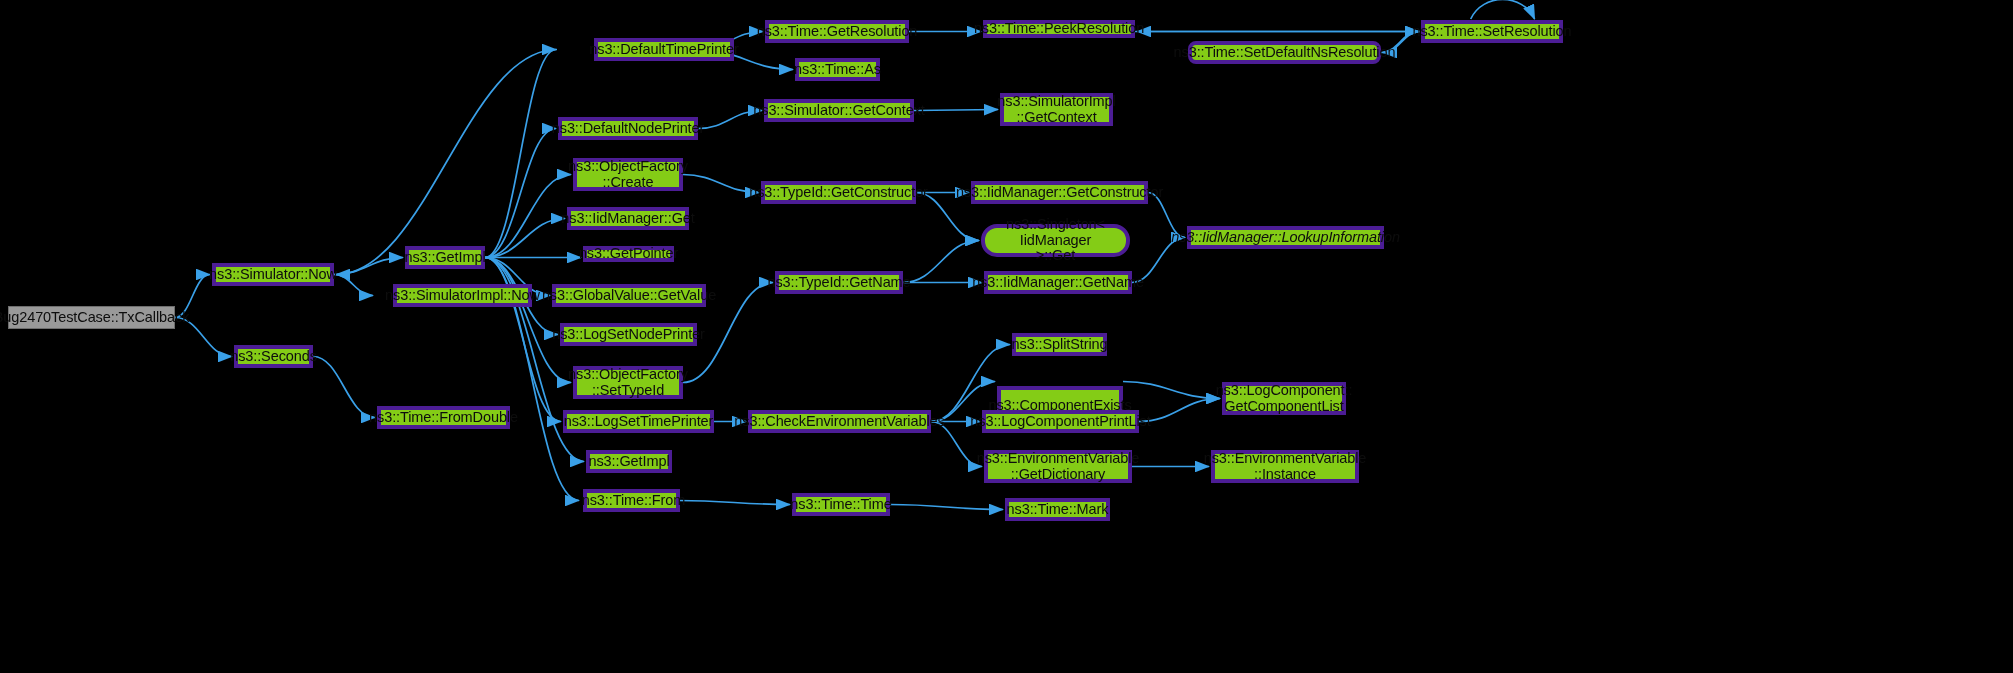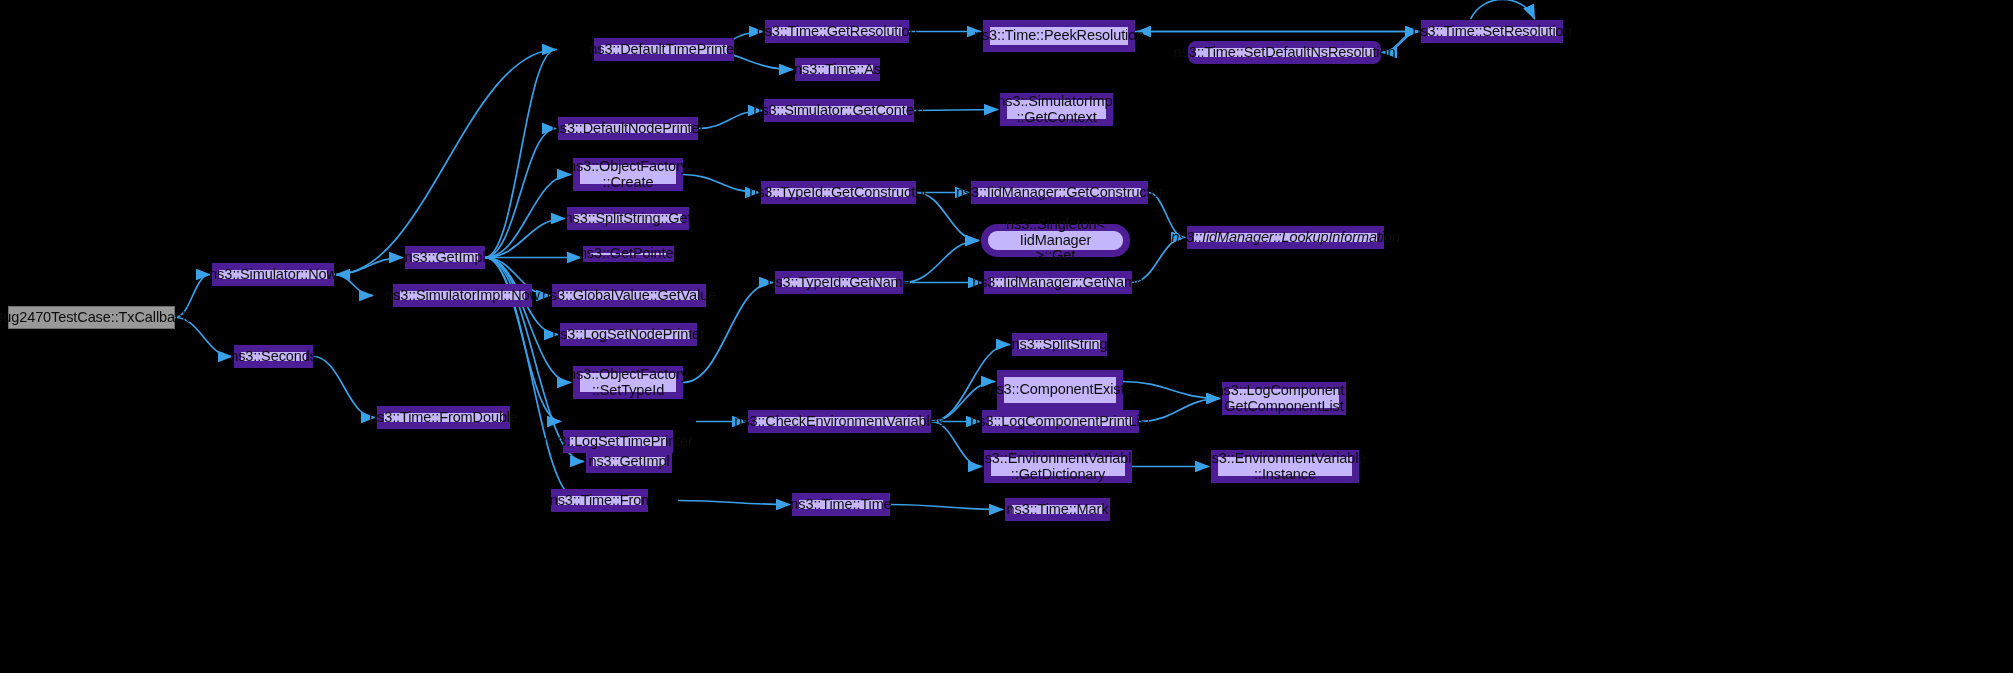--- a/index.html
+++ b/index.html
@@ -26,22 +26,22 @@
   #node-layer {
     position: absolute;
     left: 0;
     top: 0;
     width: 2013px;
     height: 673px;
   }
   .node {
     position: absolute;
     box-sizing: border-box;
-    background: #c4b5fd;
-    border: 7px solid #4c1d95;
+    background: #84cc16;
+    border: 4px solid #4c1d95;
     color: #0d0d0d;
     font-size: 14.5px;
     line-height: 15.5px;
     letter-spacing: -0.1px;
     display: flex;
     align-items: center;
     justify-content: center;
     text-align: center;
     white-space: pre-line;
     padding: 0 4px;
@@ -113,45 +113,45 @@
       <div class="node root" style="left: 8px; top: 306px; width: 167px; height: 23px;">Bug2470TestCase::TxCallback</div>
       <div class="node" style="left: 212px; top: 263px; width: 122px; height: 23px;">ns3::Simulator::Now</div>
       <div class="node" style="left: 234px; top: 345px; width: 79px; height: 23px;">ns3::Seconds</div>
       <div class="node" style="left: 405px; top: 246px; width: 80px; height: 23px;">ns3::GetImpl</div>
       <div class="node" style="left: 375px; top: 284px; width: 139px; height: 23px; margin-left: 18px;">ns3::SimulatorImpl::Now</div>
       <div class="node" style="left: 377px; top: 406px; width: 133px; height: 23px;">ns3::Time::FromDouble</div>
       <div class="node" style="left: 558px; top: 38px; width: 140px; height: 23px; margin-left: 36px;">ns3::DefaultTimePrinter</div>
       <div class="node" style="left: 558px; top: 117px; width: 140px; height: 23px;">ns3::DefaultNodePrinter</div>
       <div class="node" style="left: 573px; top: 158px; width: 110px; height: 33px;">ns3::ObjectFactory
 ::Create</div>
-      <div class="node" style="left: 567px; top: 207px; width: 122px; height: 23px;">ns3::SplitString::Get</div>
+      <div class="node" style="left: 567px; top: 207px; width: 122px; height: 23px;">ns3::IidManager::Get</div>
       <div class="node" style="left: 583px; top: 246px; width: 91px; height: 16px;">ns3::GetPointer</div>
       <div class="node" style="left: 552px; top: 284px; width: 154px; height: 23px;">ns3::GlobalValue::GetValue</div>
       <div class="node" style="left: 560px; top: 323px; width: 137px; height: 23px;">ns3::LogSetNodePrinter</div>
       <div class="node" style="left: 573px; top: 366px; width: 110px; height: 33px;">ns3::ObjectFactory
 ::SetTypeId</div>
-      <div class="node" style="left: 563px; top: 410px; width: 110px; height: 23px; margin-top: 20px;">ns3::LogSetTimePrinter</div>
+      <div class="node" style="left: 563px; top: 410px; width: 151px; height: 23px;">ns3::LogSetTimePrinter</div>
       <div class="node" style="left: 586px; top: 450px; width: 86px; height: 23px;">ns3::GetImpl</div>
-      <div class="node" style="left: 551px; top: 489px; width: 97px; height: 23px; padding-left: 8px;">ns3::Time::From</div>
+      <div class="node" style="left: 583px; top: 489px; width: 97px; height: 23px; padding-left: 8px;">ns3::Time::From</div>
       <div class="node" style="left: 765px; top: 20px; width: 144px; height: 23px;">ns3::Time::GetResolution</div>
       <div class="node" style="left: 795px; top: 58px; width: 85px; height: 23px;">ns3::Time::As</div>
       <div class="node" style="left: 764px; top: 99px; width: 150px; height: 23px;">ns3::Simulator::GetContext</div>
       <div class="node" style="left: 761px; top: 181px; width: 155px; height: 23px;">ns3::TypeId::GetConstructor</div>
       <div class="node" style="left: 775px; top: 271px; width: 128px; height: 23px;">ns3::TypeId::GetName</div>
       <div class="node" style="left: 748px; top: 410px; width: 183px; height: 23px;">ns3::CheckEnvironmentVariables</div>
       <div class="node" style="left: 792px; top: 493px; width: 98px; height: 23px;">ns3::Time::Time</div>
-      <div class="node" style="left: 983px; top: 20px; width: 152px; height: 32px;">ns3::Time::PeekResolution</div>
+      <div class="node" style="left: 983px; top: 20px; width: 152px; height: 18px;">ns3::Time::PeekResolution</div>
       <div class="node" style="left: 1000px; top: 93px; width: 113px; height: 33px;">ns3::SimulatorImpl
 ::GetContext</div>
       <div class="node" style="left: 971px; top: 181px; width: 177px; height: 23px;">ns3::IidManager::GetConstructor</div>
       <div class="node" style="left: 981px; top: 224px; width: 149px; height: 33px; border-radius: 16px;">ns3::Singleton&lt; IidManager
 &gt;::Get</div>
       <div class="node" style="left: 984px; top: 271px; width: 148px; height: 23px;">ns3::IidManager::GetName</div>
       <div class="node" style="left: 1012px; top: 333px; width: 95px; height: 23px;">ns3::SplitString</div>
-      <div class="node" style="left: 997px; top: 370px; width: 126px; height: 40px;">ns3::ComponentExists</div>
+      <div class="node" style="left: 997px; top: 386px; width: 126px; height: 40px;">ns3::ComponentExists</div>
       <div class="node" style="left: 982px; top: 410px; width: 157px; height: 23px;">ns3::LogComponentPrintList</div>
       <div class="node" style="left: 984px; top: 450px; width: 148px; height: 33px;">ns3::EnvironmentVariable
 ::GetDictionary</div>
       <div class="node" style="left: 1005px; top: 498px; width: 105px; height: 23px;">ns3::Time::Mark</div>
       <div class="node" style="left: 1188px; top: 41px; width: 193px; height: 23px; border-radius: 8px;">ns3::Time::SetDefaultNsResolution</div>
       <div class="node" style="left: 1187px; top: 226px; width: 197px; height: 23px; font-style: italic;">ns3::IidManager::LookupInformation</div>
       <div class="node" style="left: 1222px; top: 382px; width: 124px; height: 33px;">ns3::LogComponent::
 GetComponentList</div>
       <div class="node" style="left: 1211px; top: 450px; width: 148px; height: 33px;">ns3::EnvironmentVariable
 ::Instance</div>

